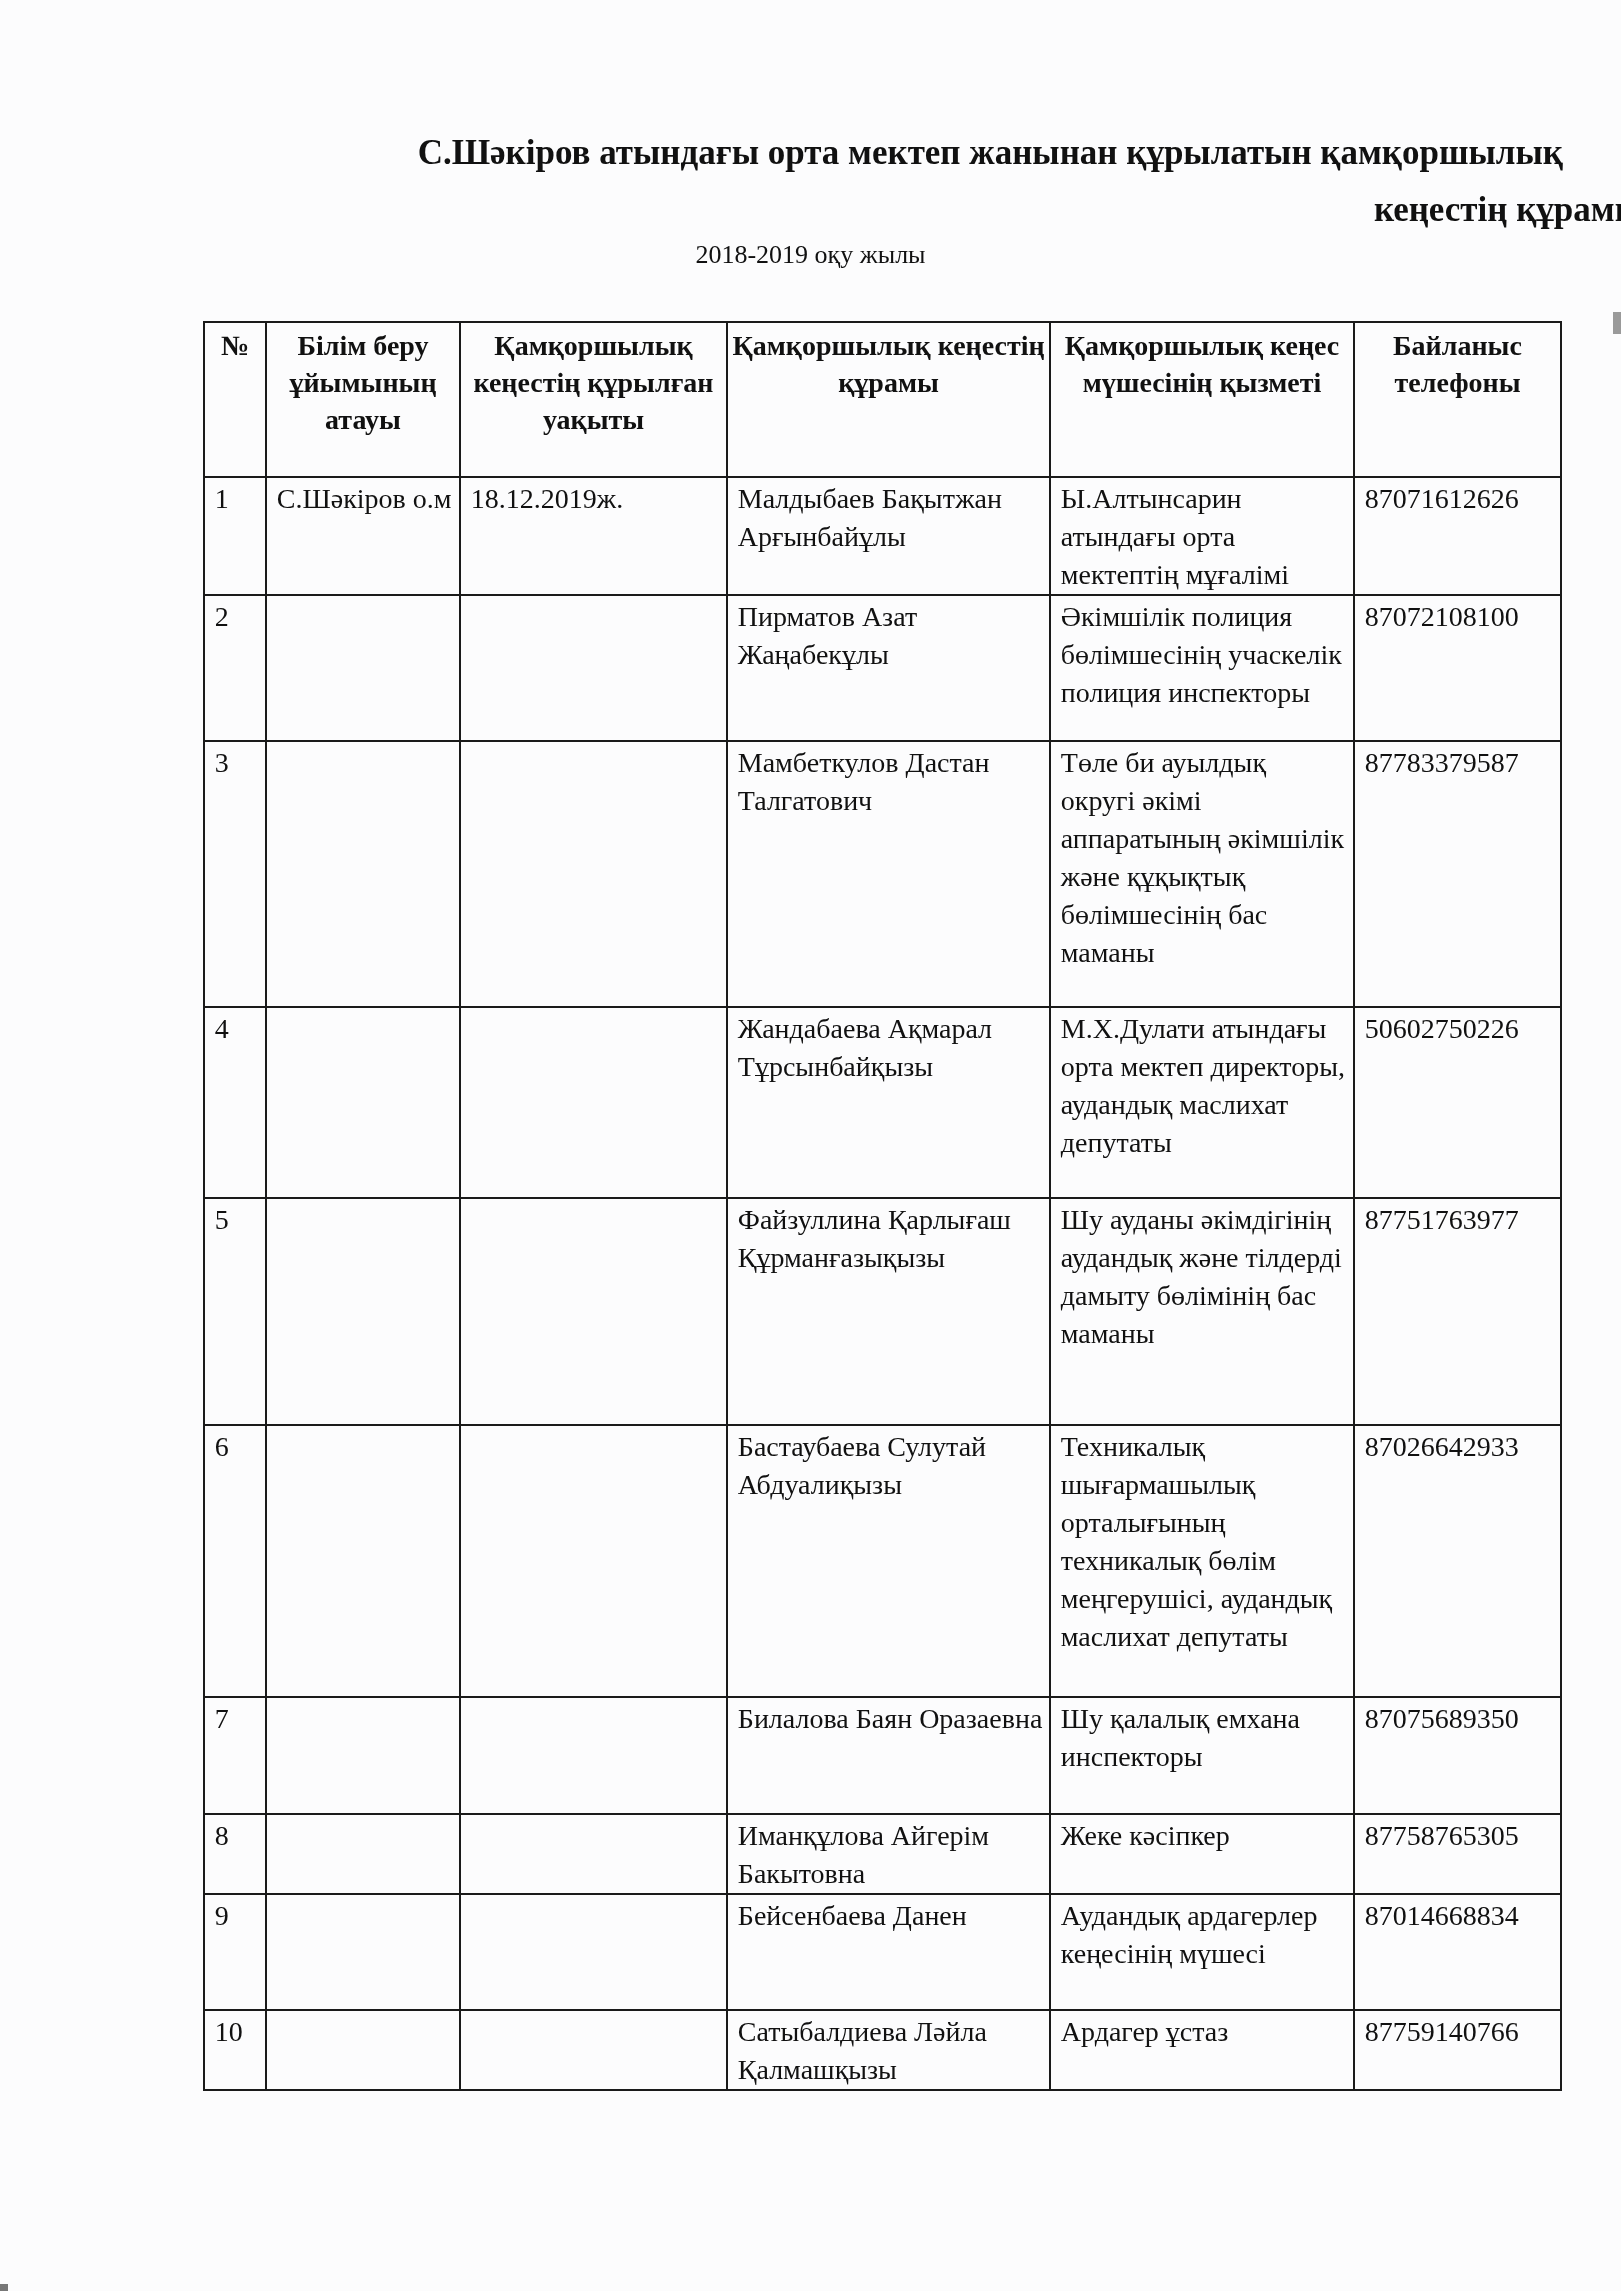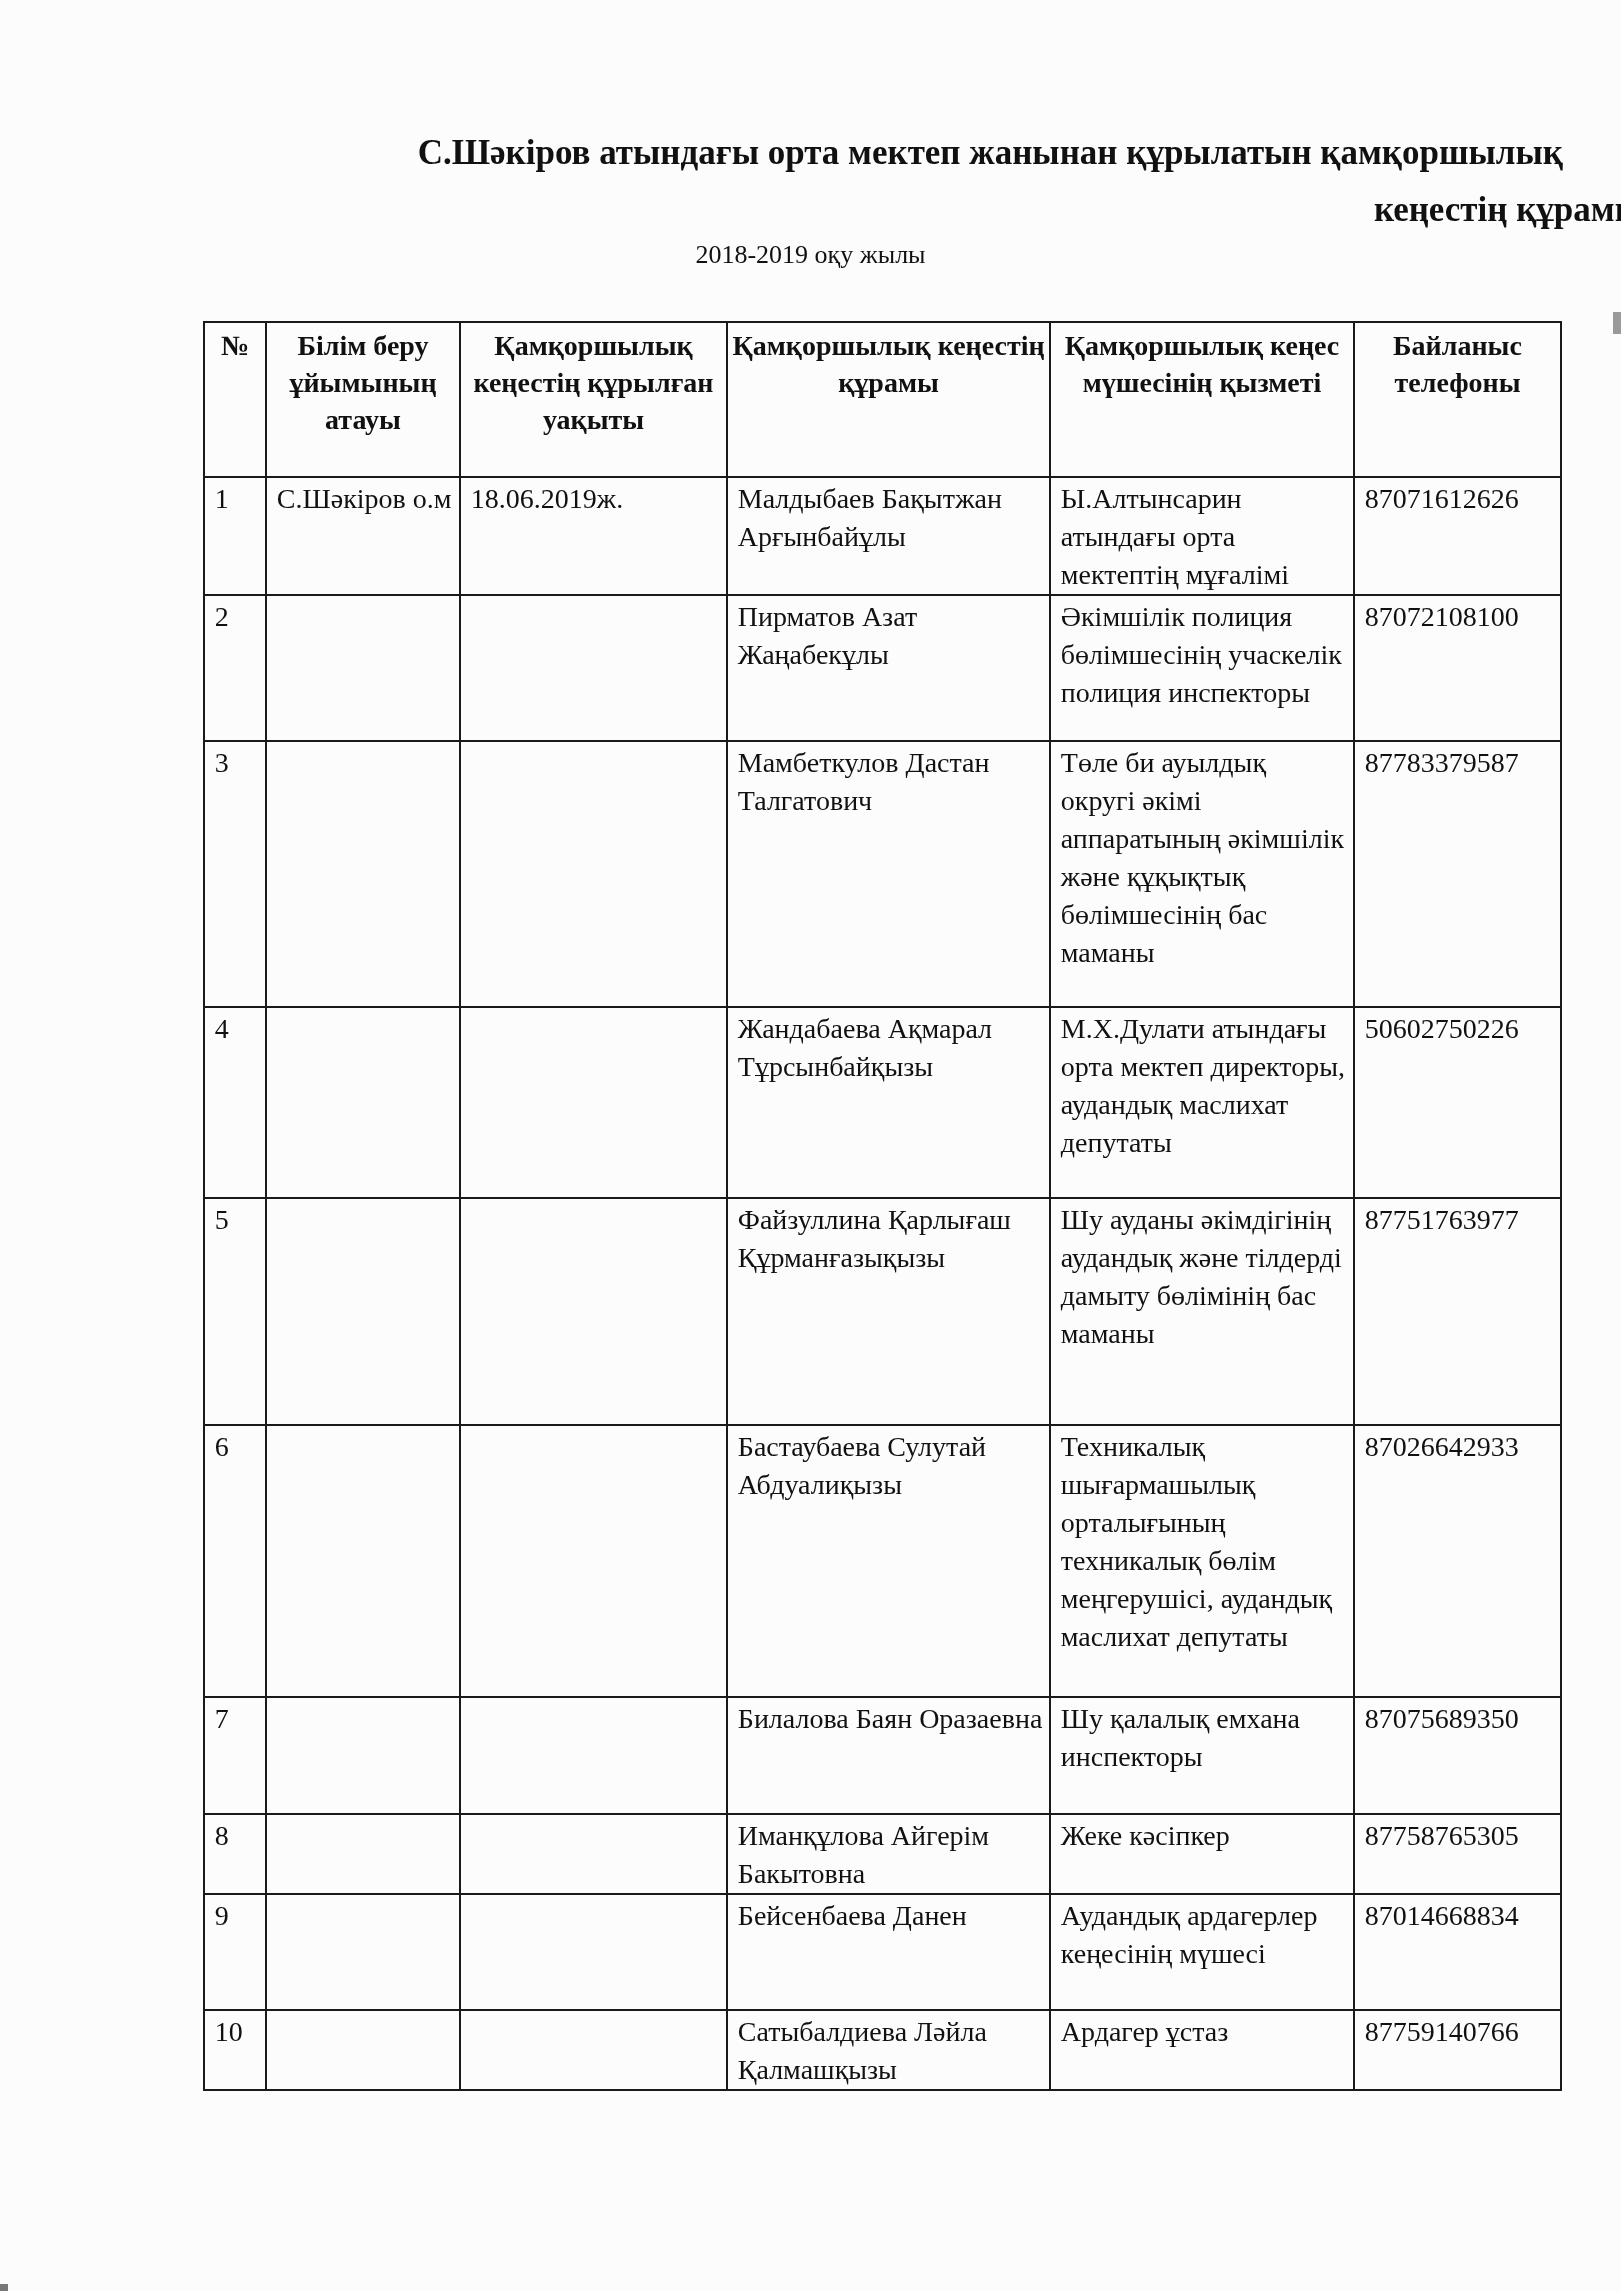--- a/index.html
+++ b/index.html
@@ -74,21 +74,21 @@
       <th>Қамқоршылық кеңестің құрылған уақыты</th>
       <th>Қамқоршылық кеңестің құрамы</th>
       <th>Қамқоршылық кеңес мүшесінің қызметі</th>
       <th>Байланыс телефоны</th>
     </tr>
   </thead>
   <tbody>
     <tr style="height:113px">
       <td class="num">1</td>
       <td>С.Шәкіров о.м</td>
-      <td>18.06.2019ж.</td>
+      <td>18.12.2019ж.</td>
       <td>Малдыбаев Бақытжан Арғынбайұлы</td>
       <td>Ы.Алтынсарин атындағы орта мектептің мұғалімі</td>
       <td>87071612626</td>
     </tr>
     <tr style="height:146px">
       <td class="num">2</td>
       <td></td>
       <td></td>
       <td>Пирматов Азат Жаңабекұлы</td>
       <td>Әкімшілік полиция бөлімшесінің учаскелік полиция инспекторы</td>

